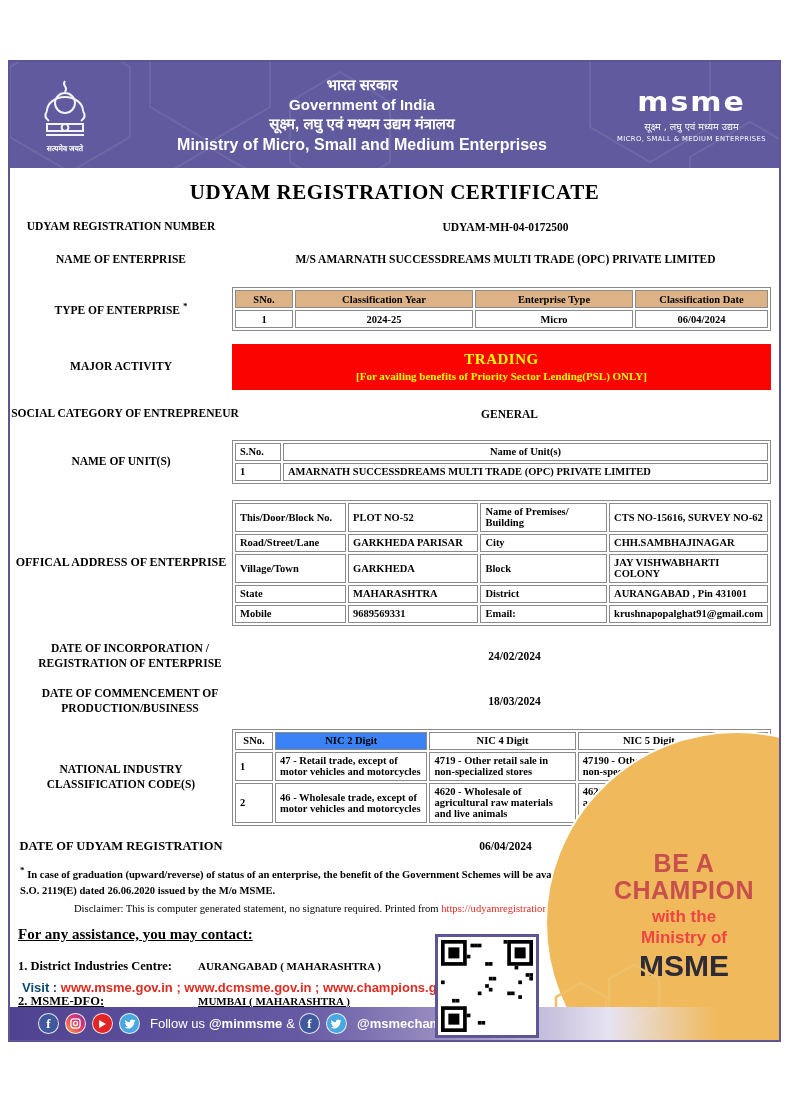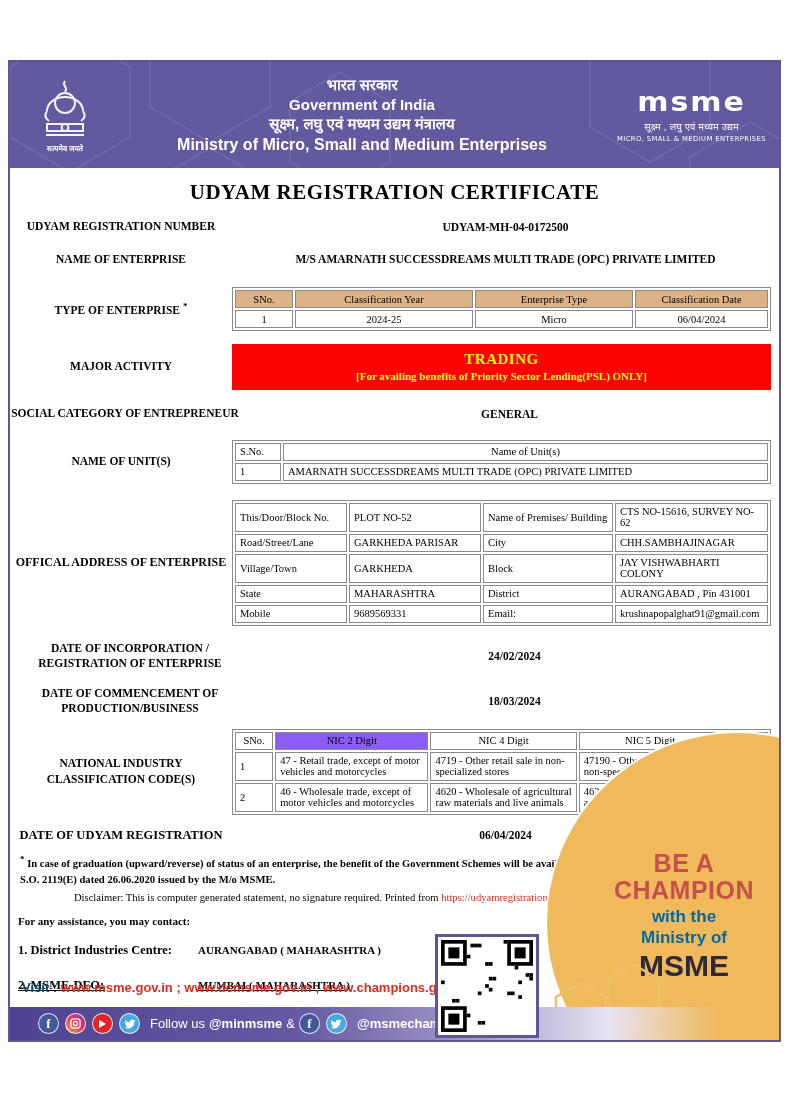--- a/index.html
+++ b/index.html
@@ -21,42 +21,42 @@
   
   .title{margin-top:12px;text-align:center;font-size:21px;font-weight:bold;letter-spacing:.5px;}
   
   .row{display:flex;align-items:center;}
   .lbl{width:222px;text-align:center;font-weight:bold;font-size:11.5px;line-height:1.35;}
   .val{flex:1;text-align:center;font-weight:bold;font-size:11.5px;}
   .tblwrap{flex:1;padding-right:8px;}
   sup{font-size:9px;}
   
   table{border-collapse:separate;border-spacing:2px;border:1px solid #8a8a8a;width:100%;font-size:10.5px;}
-  td,th{border:1px solid #8a8a8a;padding:2.5px 4px;font-weight:normal;}
+  td,th{border:1px solid #8a8a8a;padding:2.5px 4px;font-weight:bold;}
   th{background:#ddb287;text-align:center;}
   td{background:#fff;}
   .ctr{text-align:center;}
   
   .major{flex:1;margin-right:8px;background:#fb0300;color:#ffff00;text-align:center;padding:7px 4px 8px;}
   .major .m1{font-size:15px;font-weight:bold;letter-spacing:.5px;}
   .major .m2{font-size:11px;font-weight:bold;margin-top:2px;}
   
   .footnote{margin:10px 10px 0;font-size:10.6px;font-weight:bold;line-height:1.5;}
   .disc{margin-top:4px;text-align:center;font-size:10.6px;}
   .red{color:#e02b20;}
-  .assist{margin:12px 0 0 8px;font-size:11px;font-weight:bold;}
+  .assist{margin:12px 0 0 8px;font-size:15px;font-weight:bold;text-decoration:underline;}
   .contact{display:flex;margin:16px 0 0 8px;font-weight:bold;}
   .c-lbl{width:180px;font-size:12.5px;}
   .c-val{font-size:11px;padding-top:1px;}
   
   .circle{position:absolute;width:380px;height:380px;border-radius:50%;background:#f0b95c;border:2px solid #fff;right:-150px;bottom:-75px;}
   .champ{position:absolute;right:10px;bottom:58px;width:170px;text-align:center;font-family:"Liberation Sans","DejaVu Sans",sans-serif;line-height:1.1;}
   .ch1,.ch2{color:#c8504c;font-weight:bold;font-size:25px;letter-spacing:.5px;}
   .ch2{white-space:nowrap;}
-  .ch3,.ch4{color:#0369a1;font-weight:bold;font-size:17px;margin-top:3px;}
+  .ch3,.ch4{color:#ef4444;font-weight:bold;font-size:17px;margin-top:3px;}
   .ch5{color:#2e2b38;font-weight:800;font-size:30px;margin-top:1px;}
   .visit{position:absolute;left:12px;bottom:45px;font-family:"Liberation Sans","DejaVu Sans",sans-serif;font-size:13px;font-weight:bold;white-space:nowrap;}
   .visit .vl{color:#0c4a6e;}
   .bar{position:absolute;left:0;bottom:0;width:100%;height:33px;background:linear-gradient(90deg,#4f4391 0%,#675aa4 38%,#a99ecb 62%,#e7e3f1 78%,rgba(255,255,255,0) 92%);display:flex;align-items:center;padding-left:28px;box-sizing:border-box;color:#fff;font-family:"Liberation Sans","DejaVu Sans",sans-serif;font-size:13px;}
   .sic{width:21px;height:21px;border-radius:50%;margin-right:6px;display:inline-flex;align-items:center;justify-content:center;border:1.5px solid rgba(255,255,255,.85);box-sizing:border-box;flex:none;}
   .fb{background:#41599c;color:#fff;font-family:"Liberation Serif",serif;font-weight:bold;font-size:13px;}
   .ig{background:linear-gradient(45deg,#f2a33c,#e1306c 60%,#7b3fa4);}
   .yt{background:#e32424;}
   .yt i{display:block;width:0;height:0;border-left:7px solid #fff;border-top:4.5px solid transparent;border-bottom:4.5px solid transparent;}
   .tw{background:#4aa8e0;}
@@ -227,21 +227,21 @@
     <div class="val">18/03/2024</div>
   </div>
 
   <div class="row" style="margin-top:12px;">
     <div class="lbl">NATIONAL INDUSTRY CLASSIFICATION CODE(S)</div>
     <div class="tblwrap">
       <table>
         <tbody>
             <tr>
           <th style="width:30px;background:#fff;">SNo.</th>
-          <th style="width:168px;background:#8b5cf6;">NIC 2 Digit</th>
+          <th style="width:168px;background:#3b82f6;">NIC 2 Digit</th>
           <th style="width:160px;background:#fff;">NIC 4 Digit</th>
           <th style="width:156px;background:#fff;">NIC 5 Digit</th>
           <th style="background:#fff;">Activity</th>
         </tr>
         <tr>
           <td>1</td>
           <td>47 - Retail trade, except of motor vehicles and motorcycles</td>
           <td>4719 - Other retail sale in non-specialized stores</td>
           <td>47190 - Other retail sale in non-specialized stores</td>
           <td>Trading</td>

